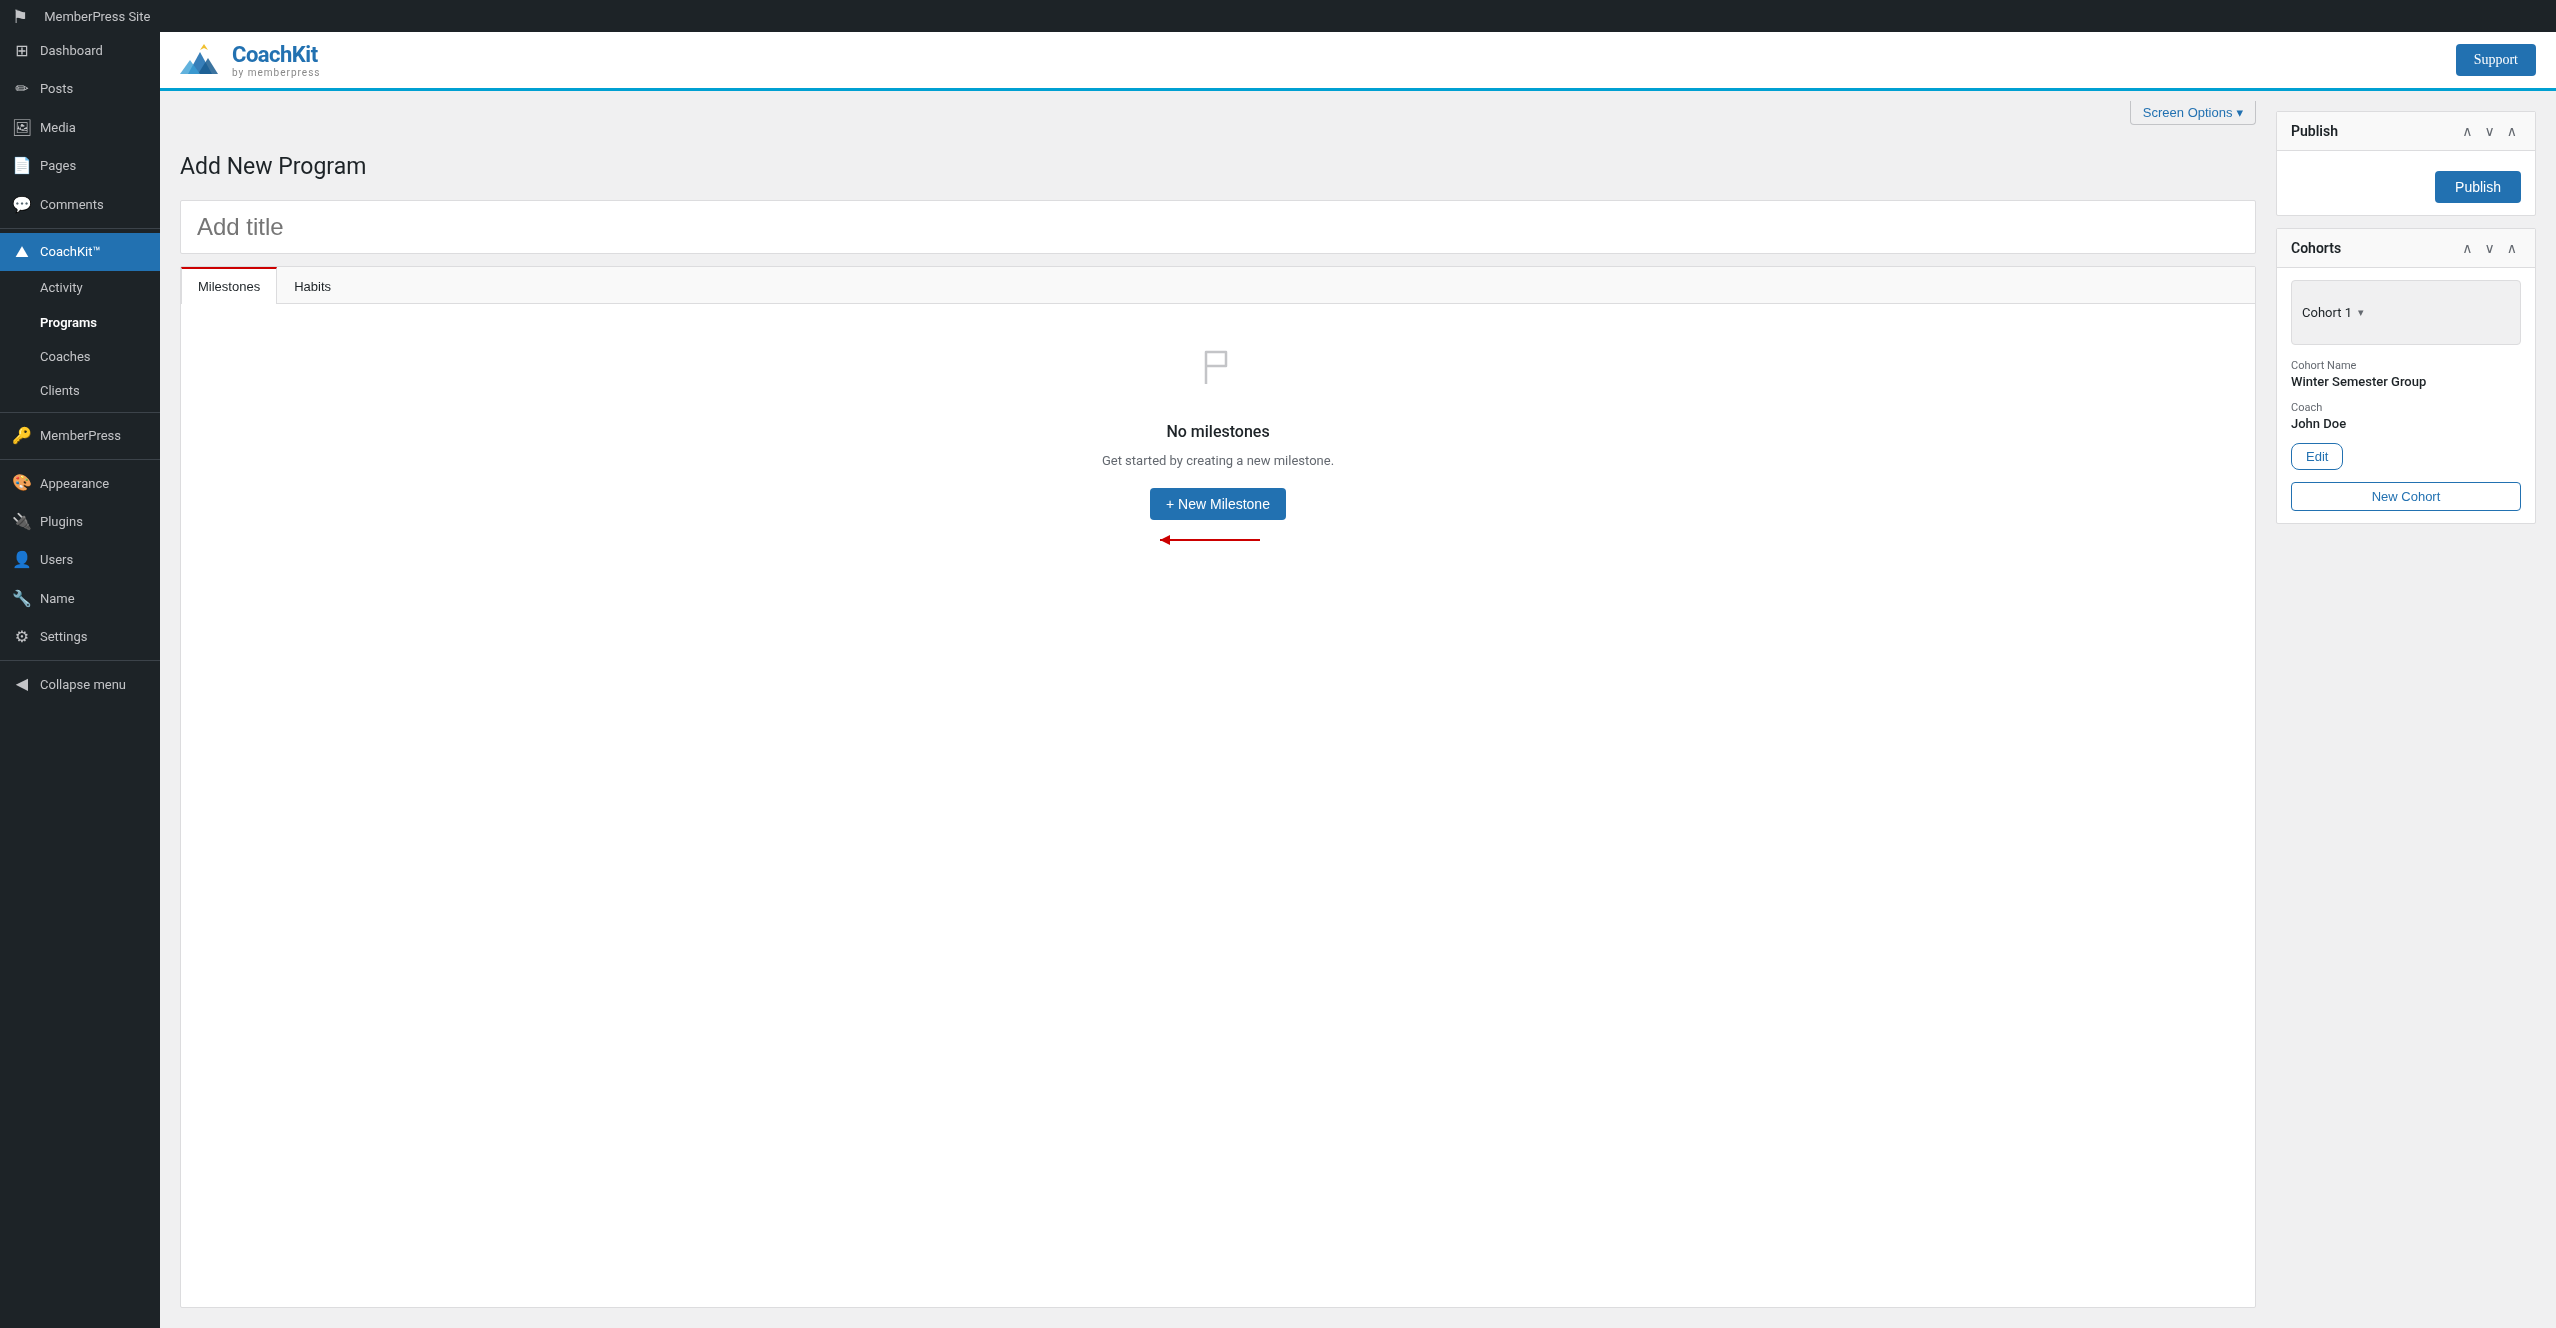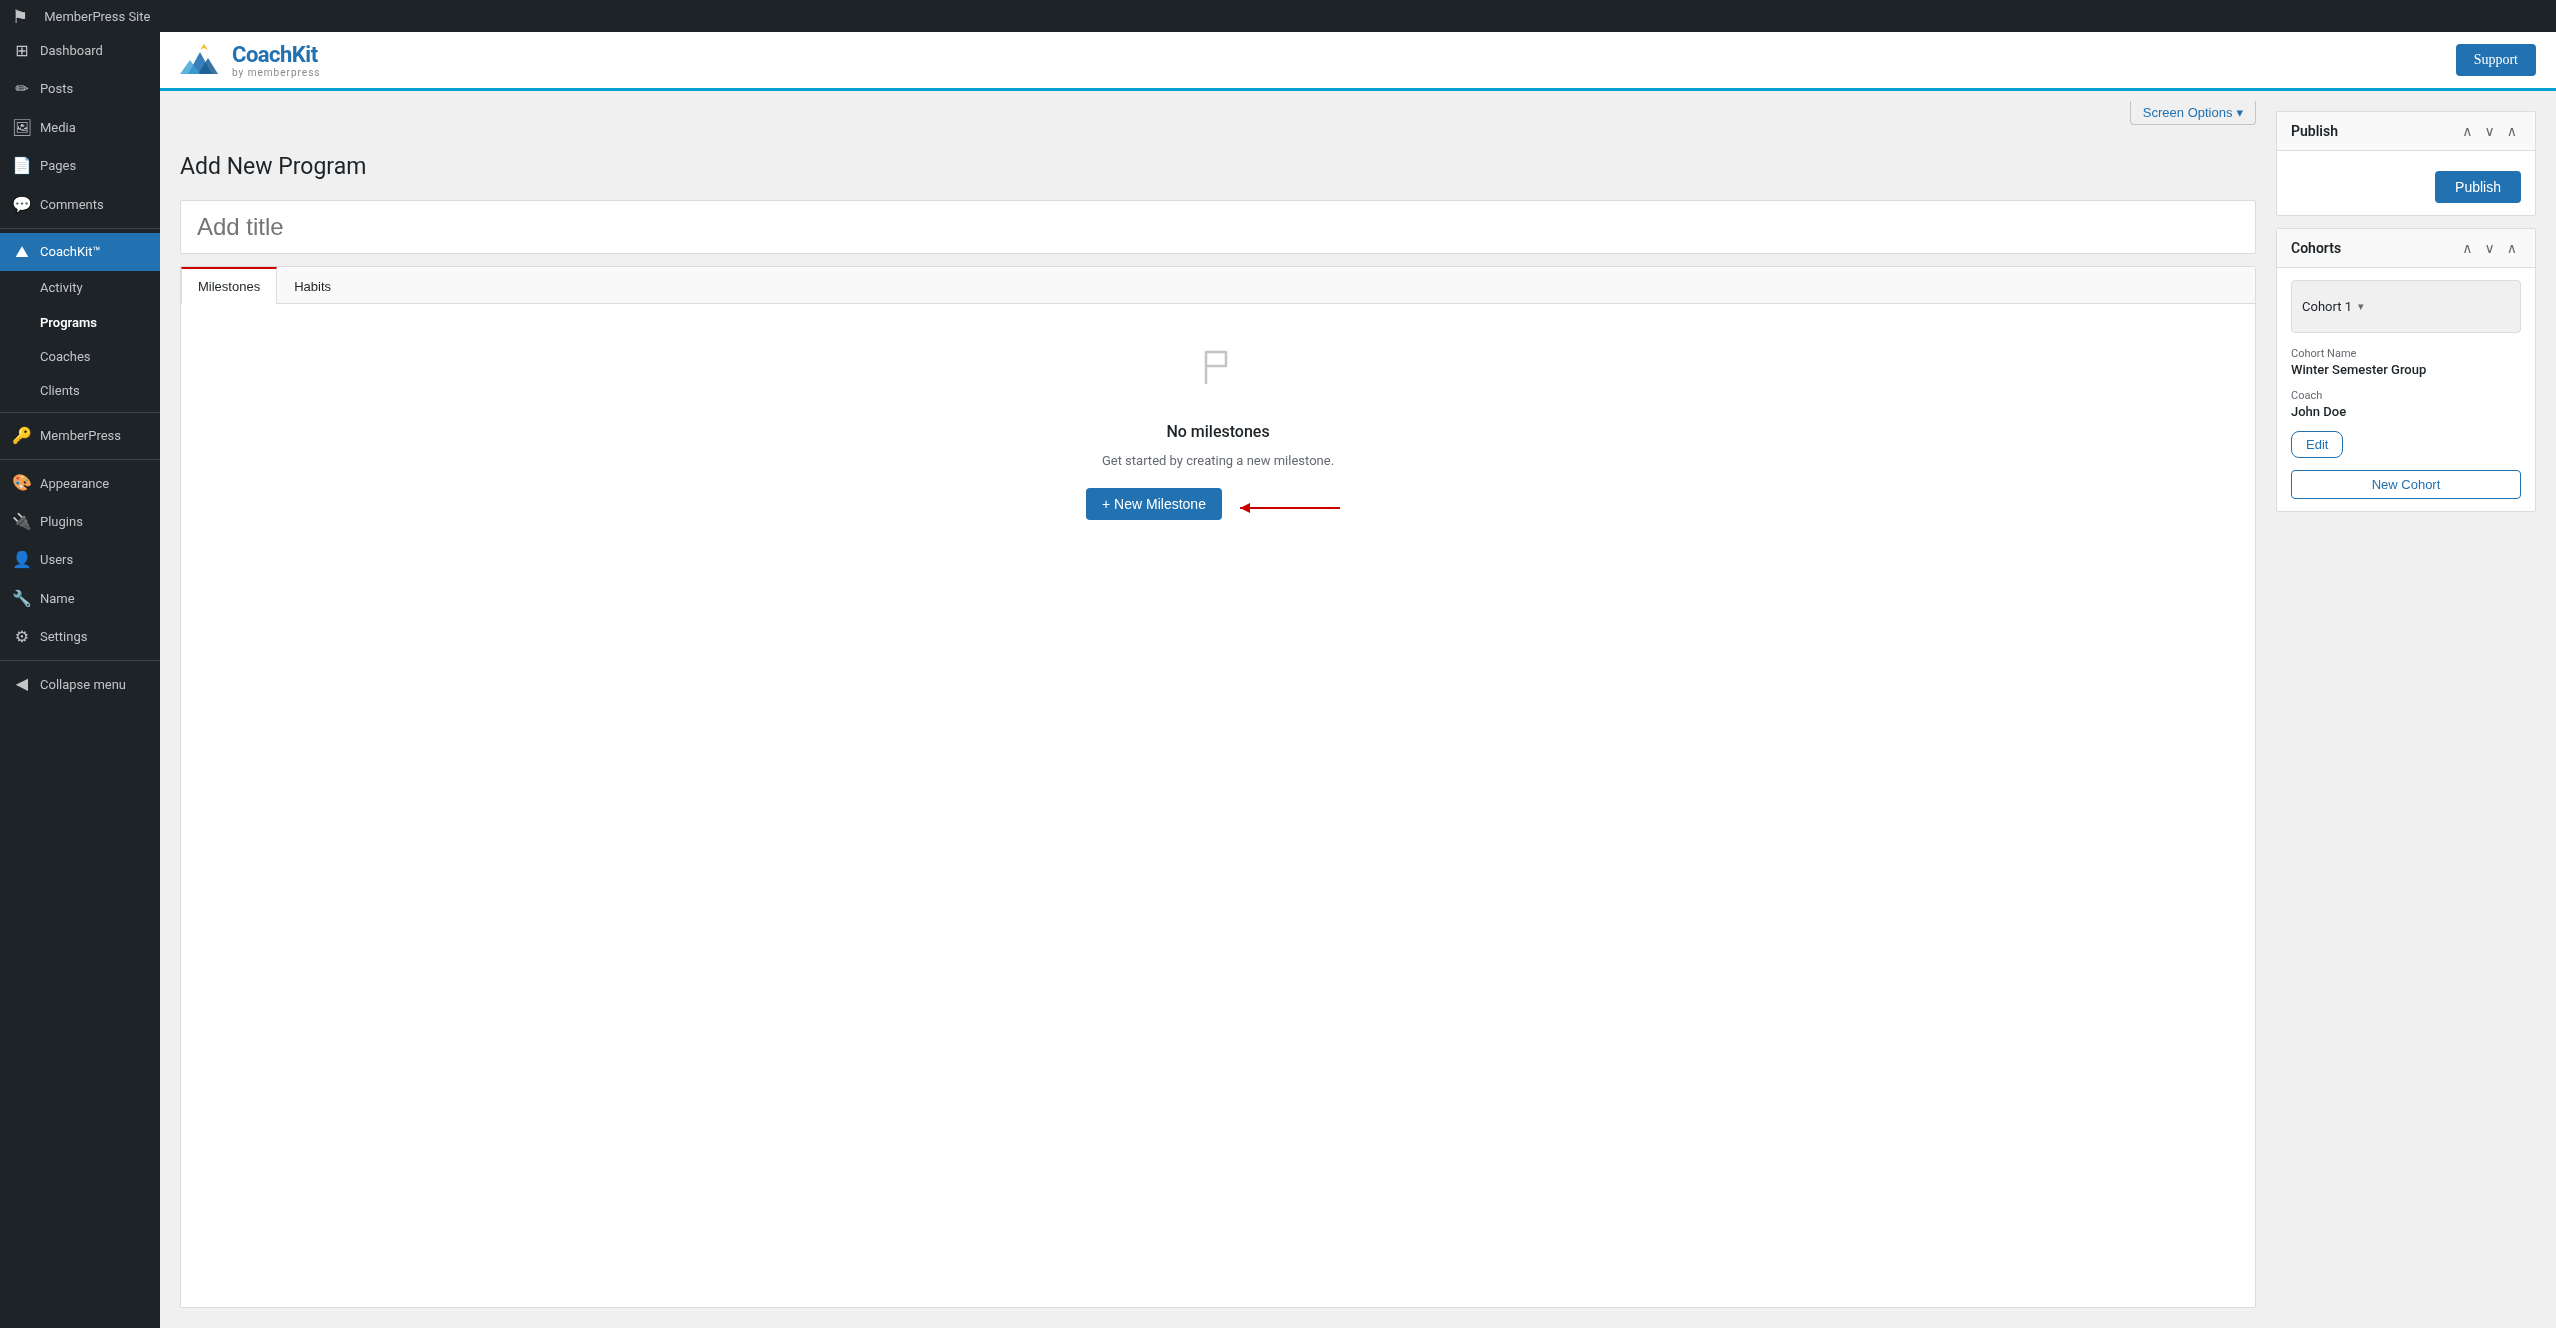--- a/index.html
+++ b/index.html
@@ -187,22 +187,23 @@
       font-weight: 500;
       display: flex;
       align-items: center;
       gap: 4px;
       margin-top: 8px;
     }
 
     
     .arrow-container {
       display: flex;
-      align-items: flex-end;
+      align-items: flex-start;
       gap: 8px;
+      flex-direction: column;
     }
     .red-arrow {
       display: flex;
       align-items: center;
       color: #cc0000;
       font-size: 20px;
     }
 
     
     .right-sidebar {
@@ -256,21 +257,21 @@
       cursor: pointer;
       font-size: 14px;
       font-weight: 500;
     }
 
     
     .cohort-dropdown {
       display: flex;
       align-items: center;
       gap: 6px;
-      padding: 18px 10px;
+      padding: 24px 10px;
       background: #f0f0f1;
       border: 1px solid #dcdcde;
       border-radius: 4px;
       cursor: pointer;
       font-size: 13px;
       color: #1d2327;
       margin-bottom: 14px;
     }
     .cohort-dropdown .chevron { font-size: 11px; color: #646970; }
     .cohort-info { margin-bottom: 12px; }

